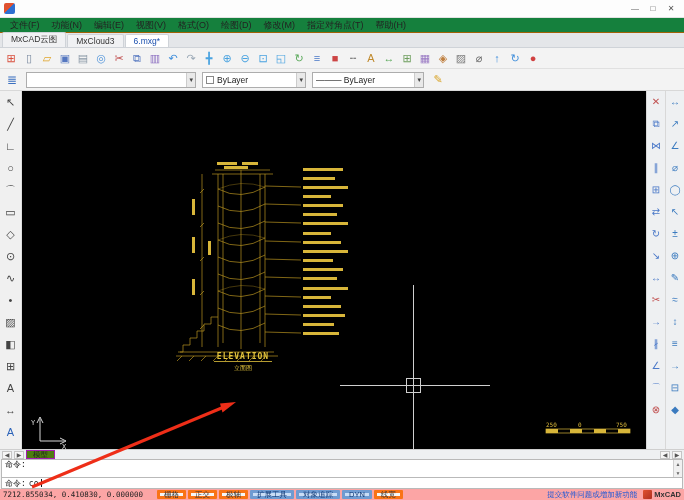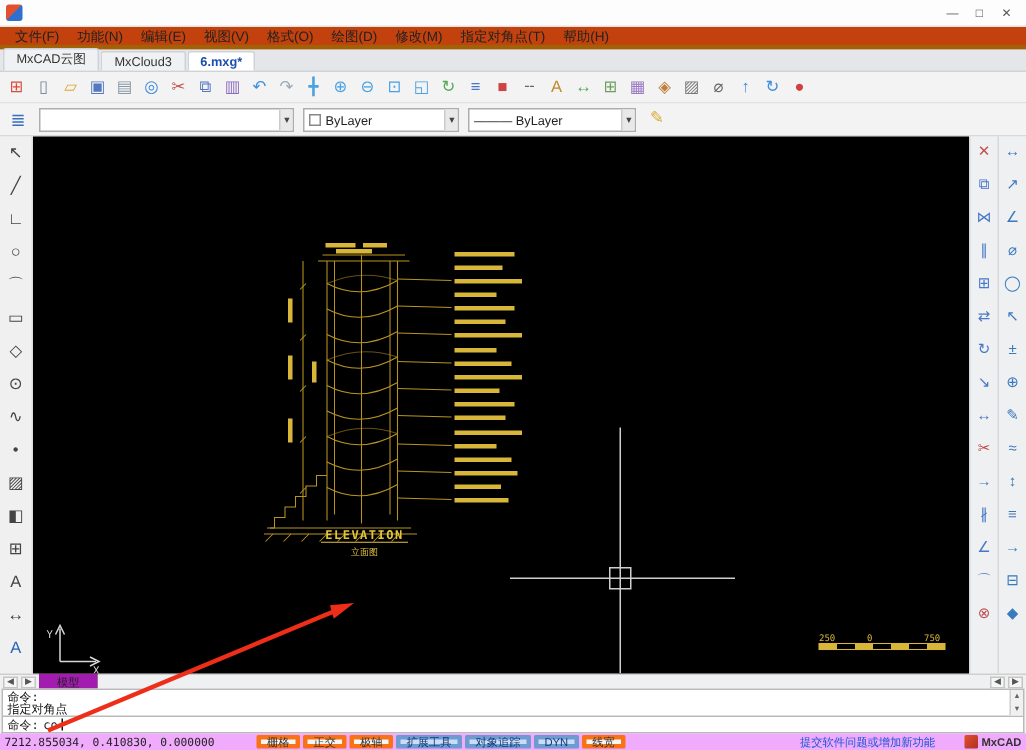--- a/index.html
+++ b/index.html
@@ -4,51 +4,51 @@
 <style>
 *{box-sizing:border-box;margin:0;padding:0}
 html,body{width:684px;height:500px;overflow:hidden;font-family:"Liberation Sans",sans-serif;font-size:9px;color:#222;background:#e8e8e8}
 .window{position:relative;width:684px;height:500px;display:flex;flex-direction:column;background:#f2f2f2}
 .annotation{position:absolute;left:0;top:0;z-index:99;pointer-events:none}
 .titlebar{height:18px;background:#fdfdfd;display:flex;align-items:center;padding:0 4px;gap:4px;border-bottom:1px solid #e2e2e2;flex:0 0 auto}
 .app-icon{width:11px;height:11px;border-radius:2px;background:linear-gradient(135deg,#e0512f 0 50%,#2f6fd0 50% 100%)}
 .title{font-size:9px;color:#333;white-space:nowrap}
 .win-btns{margin-left:auto;display:flex}
 .win-btn{width:18px;text-align:center;color:#555;font-size:8px}
-.menubar{height:15px;background:#c2410c;display:flex;align-items:center;padding:0 4px;border-bottom:3px solid #a16207;flex:0 0 auto}
+.menubar{height:15px;background:#15803d;display:flex;align-items:center;padding:0 4px;border-bottom:1px solid #a16207;flex:0 0 auto}
 .menu-item{padding:0 6px;font-size:9px;color:#222;white-space:nowrap}
 .tabbar{height:15px;background:#e4e6e9;display:flex;align-items:flex-end;padding:0 2px;gap:1px;border-bottom:1px solid #cfd3d8;flex:0 0 auto}
 .tab{padding:1px 8px;font-size:8.5px;background:#f0f1f3;border:1px solid #cfd3d8;border-bottom:none;color:#333;border-radius:2px 2px 0 0;white-space:nowrap}
-.tab.active{background:#fff;color:#1a4fae;font-weight:bold}
+.tab.active{background:#fff;color:#1a4fae;font-weight:normal}
 .toolbar1{height:21px;background:#f3f3f3;display:flex;align-items:center;padding:0 3px;gap:2px;border-bottom:1px solid #e0e0e0;flex:0 0 auto;overflow:hidden}
 .tb-icon{width:16px;height:16px;display:inline-flex;align-items:center;justify-content:center;font-size:11px;line-height:1;border-radius:2px;flex:0 0 auto}
 .toolbar2{height:22px;background:#f3f3f3;display:flex;align-items:center;padding:0 4px;gap:6px;border-bottom:1px solid #d8d8d8;flex:0 0 auto}
 .combo{height:16px;background:#fff;border:1px solid #adadad;display:inline-flex;align-items:center;padding:0 0 0 3px;font-size:8.5px;gap:3px}
 .combo .combo-val{flex:1;white-space:nowrap;overflow:hidden}
 .combo .combo-arrow{color:#444;font-size:7px;background:#e9e9e9;height:100%;display:inline-flex;align-items:center;padding:0 2px;border-left:1px solid #ccc}
 .combo.wide{width:170px}.combo.mid{width:104px}.combo.mid2{width:112px}
 .chip{width:8px;height:8px;background:#fff;border:1px solid #888;flex:0 0 auto}
 .main{flex:1 1 auto;display:flex;min-height:0}
 .side-toolbar{width:22px;background:#f0f0f0;border-right:1px solid #ddd;display:flex;flex-direction:column;align-items:center;padding-top:3px;gap:5px;flex:0 0 auto;overflow:hidden}
 .side-toolbar .tb-icon{width:17px;height:17px;font-size:11px}
 .canvas{flex:1;position:relative;background:#000;overflow:hidden}
 .canvas svg{position:absolute;left:0;top:0}
 .right-bars{display:flex;flex:0 0 auto}
 .rcol{width:19px;background:#eef0f2;border-left:1px solid #d8d8d8;display:flex;flex-direction:column;align-items:center;padding-top:3px;gap:6px;overflow:hidden}
 .rcol .tb-icon{width:16px;height:16px;font-size:10px}
 .layout-row{height:10px;background:#eef0f2;border-top:1px solid #cfcfcf;display:flex;align-items:center;padding:0 2px;gap:2px;flex:0 0 auto}
 .nav-btn{font-size:6px;color:#555;width:10px;text-align:center;border:1px solid #c5c5c5;background:#f6f6f6;height:8px;line-height:6px}
-.layout-tab{font-size:7.5px;background:#4d7c0f;border:6px solid #a21caf;padding:0 6px;height:9px;display:inline-flex;align-items:center}
+.layout-tab{font-size:7.5px;background:#4d7c0f;border:1px solid #a21caf;padding:0 6px;height:9px;display:inline-flex;align-items:center}
 .spacer{flex:1}
 .cmd-history{height:19px;background:#fff;border:1px solid #b9b9b9;margin:0 1px;display:flex;flex:0 0 auto}
 .cmd-lines{flex:1;padding:1px 3px 0;font-family:"DejaVu Sans Mono",monospace;font-size:8px;line-height:8px;color:#111}
 .cmd-scroll{width:9px;background:#f0f0f0;border-left:1px solid #d0d0d0;display:flex;flex-direction:column;justify-content:space-between;align-items:center;font-size:5px;color:#666;padding:1px 0}
 .cmd-input{height:11px;background:#fff;border:1px solid #b9b9b9;border-top:none;margin:0 1px;display:flex;align-items:center;padding:0 3px;font-family:"DejaVu Sans Mono",monospace;font-size:8px;gap:3px;flex:0 0 auto}
 .caret{width:1px;height:8px;background:#111}
-.statusbar{height:11px;background:#f0abfc;display:flex;align-items:center;padding:0 3px;gap:20px;font-size:7.5px;flex:0 0 auto}
+.statusbar{height:11px;background:#fca5a5;display:flex;align-items:center;padding:0 3px;gap:6px;font-size:7.5px;flex:0 0 auto}
 .coords{font-family:"DejaVu Sans Mono",monospace;font-size:7.5px;color:#222;margin-right:8px;white-space:nowrap}
 .toggles{display:inline-flex;gap:2px}
 .toggle{border:3px solid #f97316;background:#f6f6f6;padding:0 4px;height:9px;display:inline-flex;align-items:center;border-radius:1px;color:#333;white-space:nowrap}
 .toggle.active{background:#c9ddf6;border-color:#6f9bd1;color:#123a75}
 .feedback{color:#1a56d6;text-decoration:none;white-space:nowrap}
 .brand{display:inline-flex;align-items:center;gap:2px;font-weight:bold;color:#333;white-space:nowrap}
 .brand-ic{width:9px;height:9px;background:linear-gradient(135deg,#e0512f,#b03020);border-radius:1px}
 </style>
 </head>
 <body>
@@ -316,21 +316,20 @@
     <span class="layout-tab">模型</span>
     <span class="spacer"></span>
     <span class="nav-btn">◀</span>
     <span class="nav-btn">▶</span>
   </div>
 
   <div class="cmd-history">
     <div class="cmd-lines">
 
     <div class="cmd-line">命令:</div>
-        <div class="cmd-line">指定对角点</div>
       </div>
     <div class="cmd-scroll">
       <span>▲</span>
       <span>▼</span>
     </div>
   </div>
 
   <div class="cmd-input">
     <span>命令:</span>
     <span>co</span>

